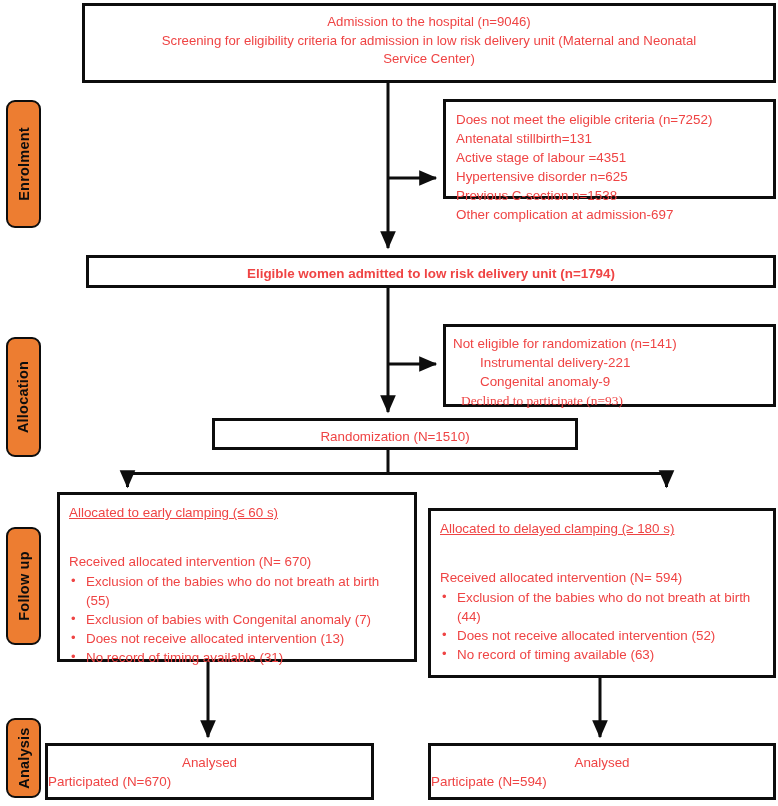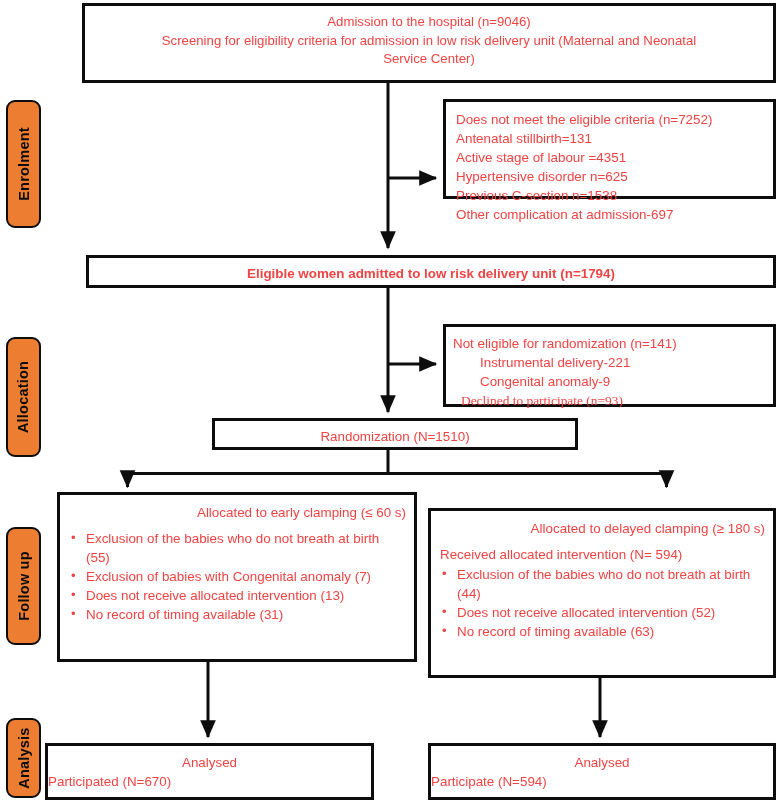--- a/index.html
+++ b/index.html
@@ -105,22 +105,23 @@
     padding: 7px 0 0 0;
   }
   
   #stage-enrolment  { left: 6px; top: 100px; width: 35px;  height: 128px; }
   #stage-allocation { left: 6px; top: 337px; width: 35px;  height: 120px; }
   #stage-followup   { left: 6px; top: 527px; width: 35px;  height: 118px; }
   #stage-analysis   { left: 6px; top: 718px; width: 35px;  height: 80px;  }
 
   
   .hdr {
-    text-align: right;
-    margin-bottom: 7px;
+    text-align: left;
+    margin-bottom: 30px;
+    text-decoration: underline;
   }
   .intervention-head {
     margin-bottom: 1px;
   }
   ul.bullets {
     list-style: none;
     margin: 0;
     padding: 0;
   }
   ul.bullets li {
@@ -209,20 +210,21 @@
     <div class="line indent-1">Congenital anomaly-9</div>
     <div class="line indent-2">Declined to participate (n=93)</div>
   </div>
 
   <div class="box center" id="box-randomization">
     <div class="line">Randomization (N=1510)</div>
   </div>
 
   <div class="box left" id="box-early">
     <div class="hdr">Allocated to early clamping (≤ 60 s)</div>
+    <div class="intervention-head">Received allocated intervention (N= 670)</div>
     <ul class="bullets">
       <li>Exclusion of the babies who do not breath at birth  (55)</li>
       <li>Exclusion of babies with Congenital anomaly (7)</li>
       <li>Does not receive allocated intervention (13)</li>
       <li>No record of timing available (31)</li>
     </ul>
   </div>
 
   <div class="box left" id="box-delayed">
     <div class="hdr">Allocated to delayed clamping (≥ 180 s)</div>

